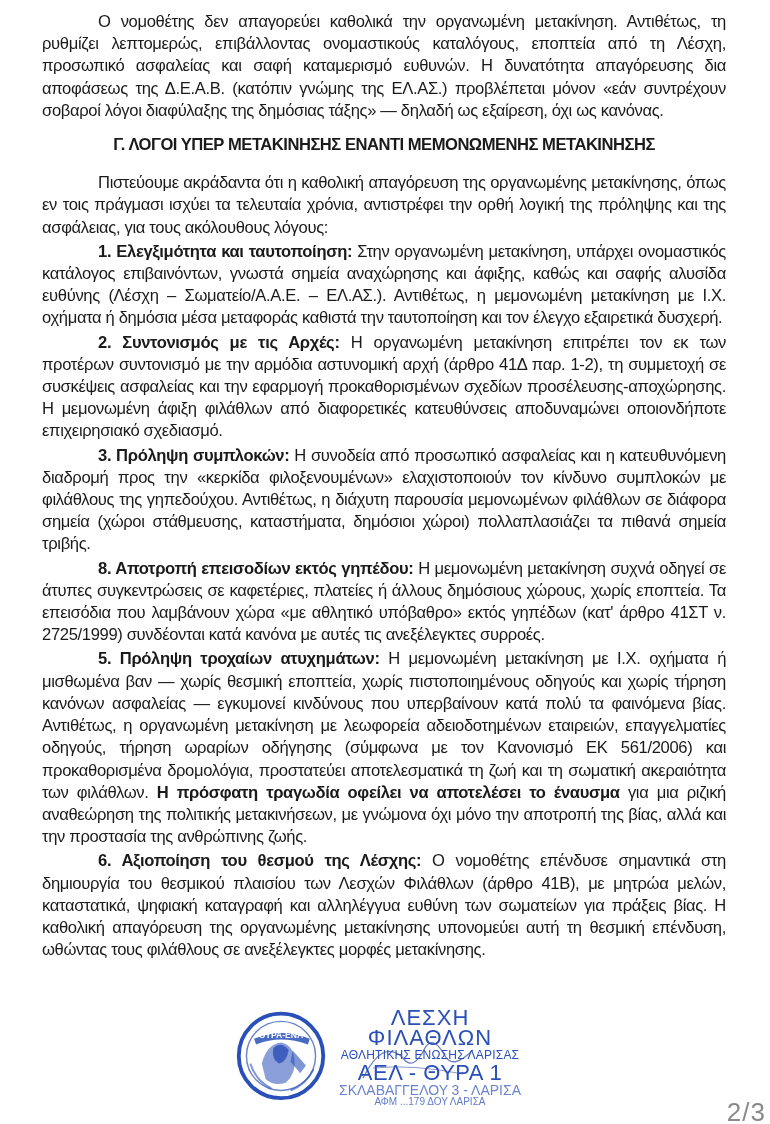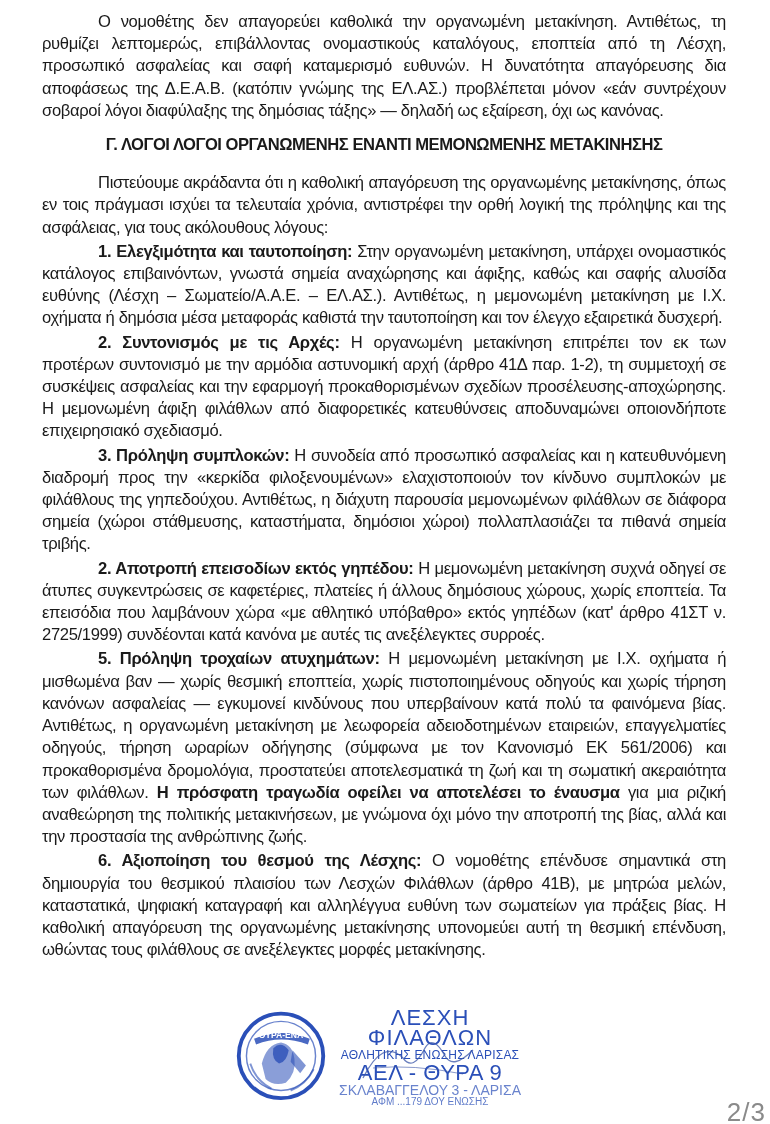--- a/index.html
+++ b/index.html
@@ -87,31 +87,31 @@
       font-family: "Liberation Sans", sans-serif;
       letter-spacing: 1px;
     }
   </style>
 </head>
 <body>
 
 <div class="page">
   <p class="para">Ο νομοθέτης δεν απαγορεύει καθολικά την οργανωμένη μετακίνηση. Αντιθέτως, τη ρυθμίζει λεπτομερώς, επιβάλλοντας ονομαστικούς καταλόγους, εποπτεία από τη Λέσχη, προσωπικό ασφαλείας και σαφή καταμερισμό ευθυνών. Η δυνατότητα απαγόρευσης δια αποφάσεως της Δ.Ε.Α.Β. (κατόπιν γνώμης της ΕΛ.ΑΣ.) προβλέπεται μόνον «εάν συντρέχουν σοβαροί λόγοι διαφύλαξης της δημόσιας τάξης» — δηλαδή ως εξαίρεση, όχι ως κανόνας.</p>
 
-  <p class="heading">Γ. ΛΟΓΟΙ ΛΟΓΟΙ ΟΡΓΑΝΩΜΕΝΗΣ ΕΝΑΝΤΙ ΜΕΜΟΝΩΜΕΝΗΣ ΜΕΤΑΚΙΝΗΣΗΣ</p>
+  <p class="heading">Γ. ΛΟΓΟΙ ΥΠΕΡ ΜΕΤΑΚΙΝΗΣΗΣ ΕΝΑΝΤΙ ΜΕΜΟΝΩΜΕΝΗΣ ΜΕΤΑΚΙΝΗΣΗΣ</p>
 
   <p class="para intro">Πιστεύουμε ακράδαντα ότι η καθολική απαγόρευση της οργανωμένης μετακίνησης, όπως εν τοις πράγμασι ισχύει τα τελευταία χρόνια, αντιστρέφει την ορθή λογική της πρόληψης και της ασφάλειας, για τους ακόλουθους λόγους:</p>
 
   <p class="para"><span class="item-title">1. Ελεγξιμότητα και ταυτοποίηση:</span><span> Στην οργανωμένη μετακίνηση, υπάρχει ονομαστικός κατάλογος επιβαινόντων, γνωστά σημεία αναχώρησης και άφιξης, καθώς και σαφής αλυσίδα ευθύνης (Λέσχη – Σωματείο/Α.Α.Ε. – ΕΛ.ΑΣ.). Αντιθέτως, η μεμονωμένη μετακίνηση με Ι.Χ. οχήματα ή δημόσια μέσα μεταφοράς καθιστά την ταυτοποίηση και τον έλεγχο εξαιρετικά δυσχερή.</span></p>
 
   <p class="para"><span class="item-title">2. Συντονισμός με τις Αρχές:</span><span> Η οργανωμένη μετακίνηση επιτρέπει τον εκ των προτέρων συντονισμό με την αρμόδια αστυνομική αρχή (άρθρο 41Δ παρ. 1-2), τη συμμετοχή σε συσκέψεις ασφαλείας και την εφαρμογή προκαθορισμένων σχεδίων προσέλευσης-αποχώρησης. Η μεμονωμένη άφιξη φιλάθλων από διαφορετικές κατευθύνσεις αποδυναμώνει οποιονδήποτε επιχειρησιακό σχεδιασμό.</span></p>
 
   <p class="para"><span class="item-title">3. Πρόληψη συμπλοκών:</span><span> Η συνοδεία από προσωπικό ασφαλείας και η κατευθυνόμενη διαδρομή προς την «κερκίδα φιλοξενουμένων» ελαχιστοποιούν τον κίνδυνο συμπλοκών με φιλάθλους της γηπεδούχου. Αντιθέτως, η διάχυτη παρουσία μεμονωμένων φιλάθλων σε διάφορα σημεία (χώροι στάθμευσης, καταστήματα, δημόσιοι χώροι) πολλαπλασιάζει τα πιθανά σημεία τριβής.</span></p>
 
-  <p class="para"><span class="item-title">2. Αποτροπή επεισοδίων εκτός γηπέδου:</span><span> Η μεμονωμένη μετακίνηση συχνά οδηγεί σε άτυπες συγκεντρώσεις σε καφετέριες, πλατείες ή άλλους δημόσιους χώρους, χωρίς εποπτεία. Τα επεισόδια που λαμβάνουν χώρα «με αθλητικό υπόβαθρο» εκτός γηπέδων (κατ' άρθρο 41ΣΤ ν. 2725/1999) συνδέονται κατά κανόνα με αυτές τις ανεξέλεγκτες συρροές.</span></p>
+  <p class="para"><span class="item-title">8. Αποτροπή επεισοδίων εκτός γηπέδου:</span><span> Η μεμονωμένη μετακίνηση συχνά οδηγεί σε άτυπες συγκεντρώσεις σε καφετέριες, πλατείες ή άλλους δημόσιους χώρους, χωρίς εποπτεία. Τα επεισόδια που λαμβάνουν χώρα «με αθλητικό υπόβαθρο» εκτός γηπέδων (κατ' άρθρο 41ΣΤ ν. 2725/1999) συνδέονται κατά κανόνα με αυτές τις ανεξέλεγκτες συρροές.</span></p>
 
   <p class="para"><span class="item-title">5. Πρόληψη τροχαίων ατυχημάτων:</span><span> Η μεμονωμένη μετακίνηση με Ι.Χ. οχήματα ή μισθωμένα βαν — χωρίς θεσμική εποπτεία, χωρίς πιστοποιημένους οδηγούς και χωρίς τήρηση κανόνων ασφαλείας — εγκυμονεί κινδύνους που υπερβαίνουν κατά πολύ τα φαινόμενα βίας. Αντιθέτως, η οργανωμένη μετακίνηση με λεωφορεία αδειοδοτημένων εταιρειών, επαγγελματίες οδηγούς, τήρηση ωραρίων οδήγησης (σύμφωνα με τον Κανονισμό ΕΚ 561/2006) και προκαθορισμένα δρομολόγια, προστατεύει αποτελεσματικά τη ζωή και τη σωματική ακεραιότητα των φιλάθλων. </span><span class="emph">Η πρόσφατη τραγωδία οφείλει να αποτελέσει το έναυσμα</span><span> για μια ριζική αναθεώρηση της πολιτικής μετακινήσεων, με γνώμονα όχι μόνο την αποτροπή της βίας, αλλά και την προστασία της ανθρώπινης ζωής.</span></p>
 
   <p class="para"><span class="item-title">6. Αξιοποίηση του θεσμού της Λέσχης:</span><span> Ο νομοθέτης επένδυσε σημαντικά στη δημιουργία του θεσμικού πλαισίου των Λεσχών Φιλάθλων (άρθρο 41Β), με μητρώα μελών, καταστατικά, ψηφιακή καταγραφή και αλληλέγγυα ευθύνη των σωματείων για πράξεις βίας. Η καθολική απαγόρευση της οργανωμένης μετακίνησης υπονομεύει αυτή τη θεσμική επένδυση, ωθώντας τους φιλάθλους σε ανεξέλεγκτες μορφές μετακίνησης.</span></p>
 </div>
 
 <div class="stamp">
   <svg class="seal" viewBox="0 0 100 100">
     <circle cx="50" cy="52" r="44" fill="none" stroke="#2a4fb8" stroke-width="4"></circle>
     <circle cx="50" cy="52" r="36" fill="none" stroke="#2a4fb8" stroke-width="1.5" opacity="0.7"></circle>
@@ -119,23 +119,23 @@
     <path d="M30 60 Q35 40 50 38 Q62 40 64 55 Q66 70 55 80 Q42 84 34 76 Z" fill="#2a4fb8" opacity="0.55"></path>
     <path d="M42 44 Q50 36 58 46 Q56 58 48 60 Q40 56 42 44 Z" fill="#2a4fb8" opacity="0.8"></path>
     <path d="M62 46 L76 62 L70 70 L60 58 Z" fill="#2a4fb8" opacity="0.6"></path>
     <path d="M18 60 Q24 78 40 86" fill="none" stroke="#2a4fb8" stroke-width="2" opacity="0.6"></path>
     <path d="M60 88 Q76 82 84 66" fill="none" stroke="#2a4fb8" stroke-width="2" opacity="0.6"></path>
     <text x="50" y="33" font-size="9" text-anchor="middle" fill="#ffffff" font-family="Liberation Sans, sans-serif" font-weight="bold">ΘΥΡΑ-ΕΝΑ</text>
   </svg>
   <div class="stamp-lines">
     <div class="stamp-l1">ΛΕΣΧΗ ΦΙΛΑΘΛΩΝ</div>
     <div class="stamp-l2">ΑΘΛΗΤΙΚΗΣ ΕΝΩΣΗΣ ΛΑΡΙΣΑΣ</div>
-    <div class="stamp-l3">ΑΕΛ - ΘΥΡΑ 9</div>
+    <div class="stamp-l3">ΑΕΛ - ΘΥΡΑ 1</div>
     <div class="stamp-l4">ΣΚΛΑΒΑΓΓΕΛΟΥ 3 - ΛΑΡΙΣΑ</div>
-    <div class="stamp-l5">ΑΦΜ ...179 ΔΟΥ ΕΝΩΣΗΣ</div>
+    <div class="stamp-l5">ΑΦΜ ...179 ΔΟΥ ΛΑΡΙΣΑ</div>
   </div>
   <svg class="signature" viewBox="0 0 130 60">
     <path d="M10 50 Q30 10 50 30 Q60 44 72 20 Q80 6 92 28 Q100 42 120 22" fill="none" stroke="#3a55a8" stroke-width="1.3" opacity="0.75"></path>
     <path d="M20 40 Q60 36 110 46" fill="none" stroke="#3a55a8" stroke-width="1" opacity="0.6"></path>
   </svg>
 </div>
 
 <div class="page-number">2/3</div>
 
 </body></html>

